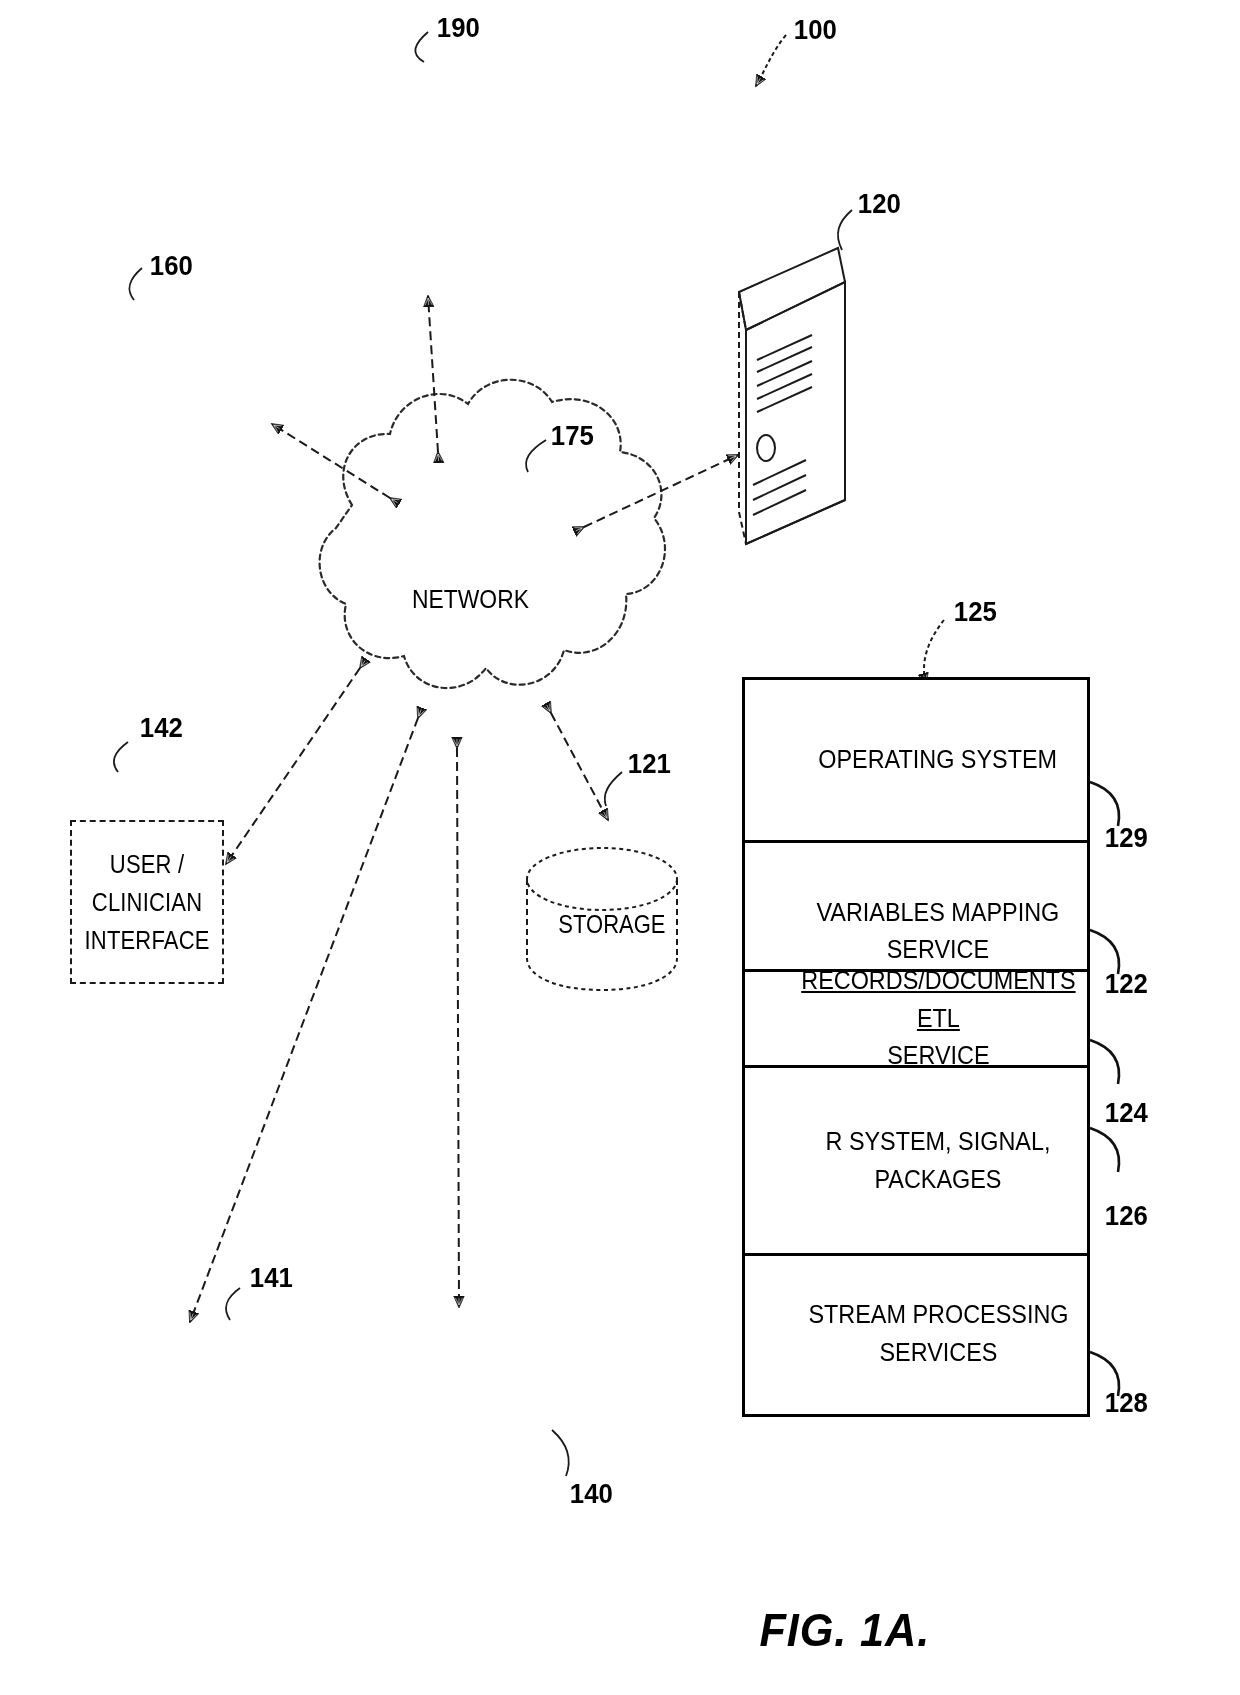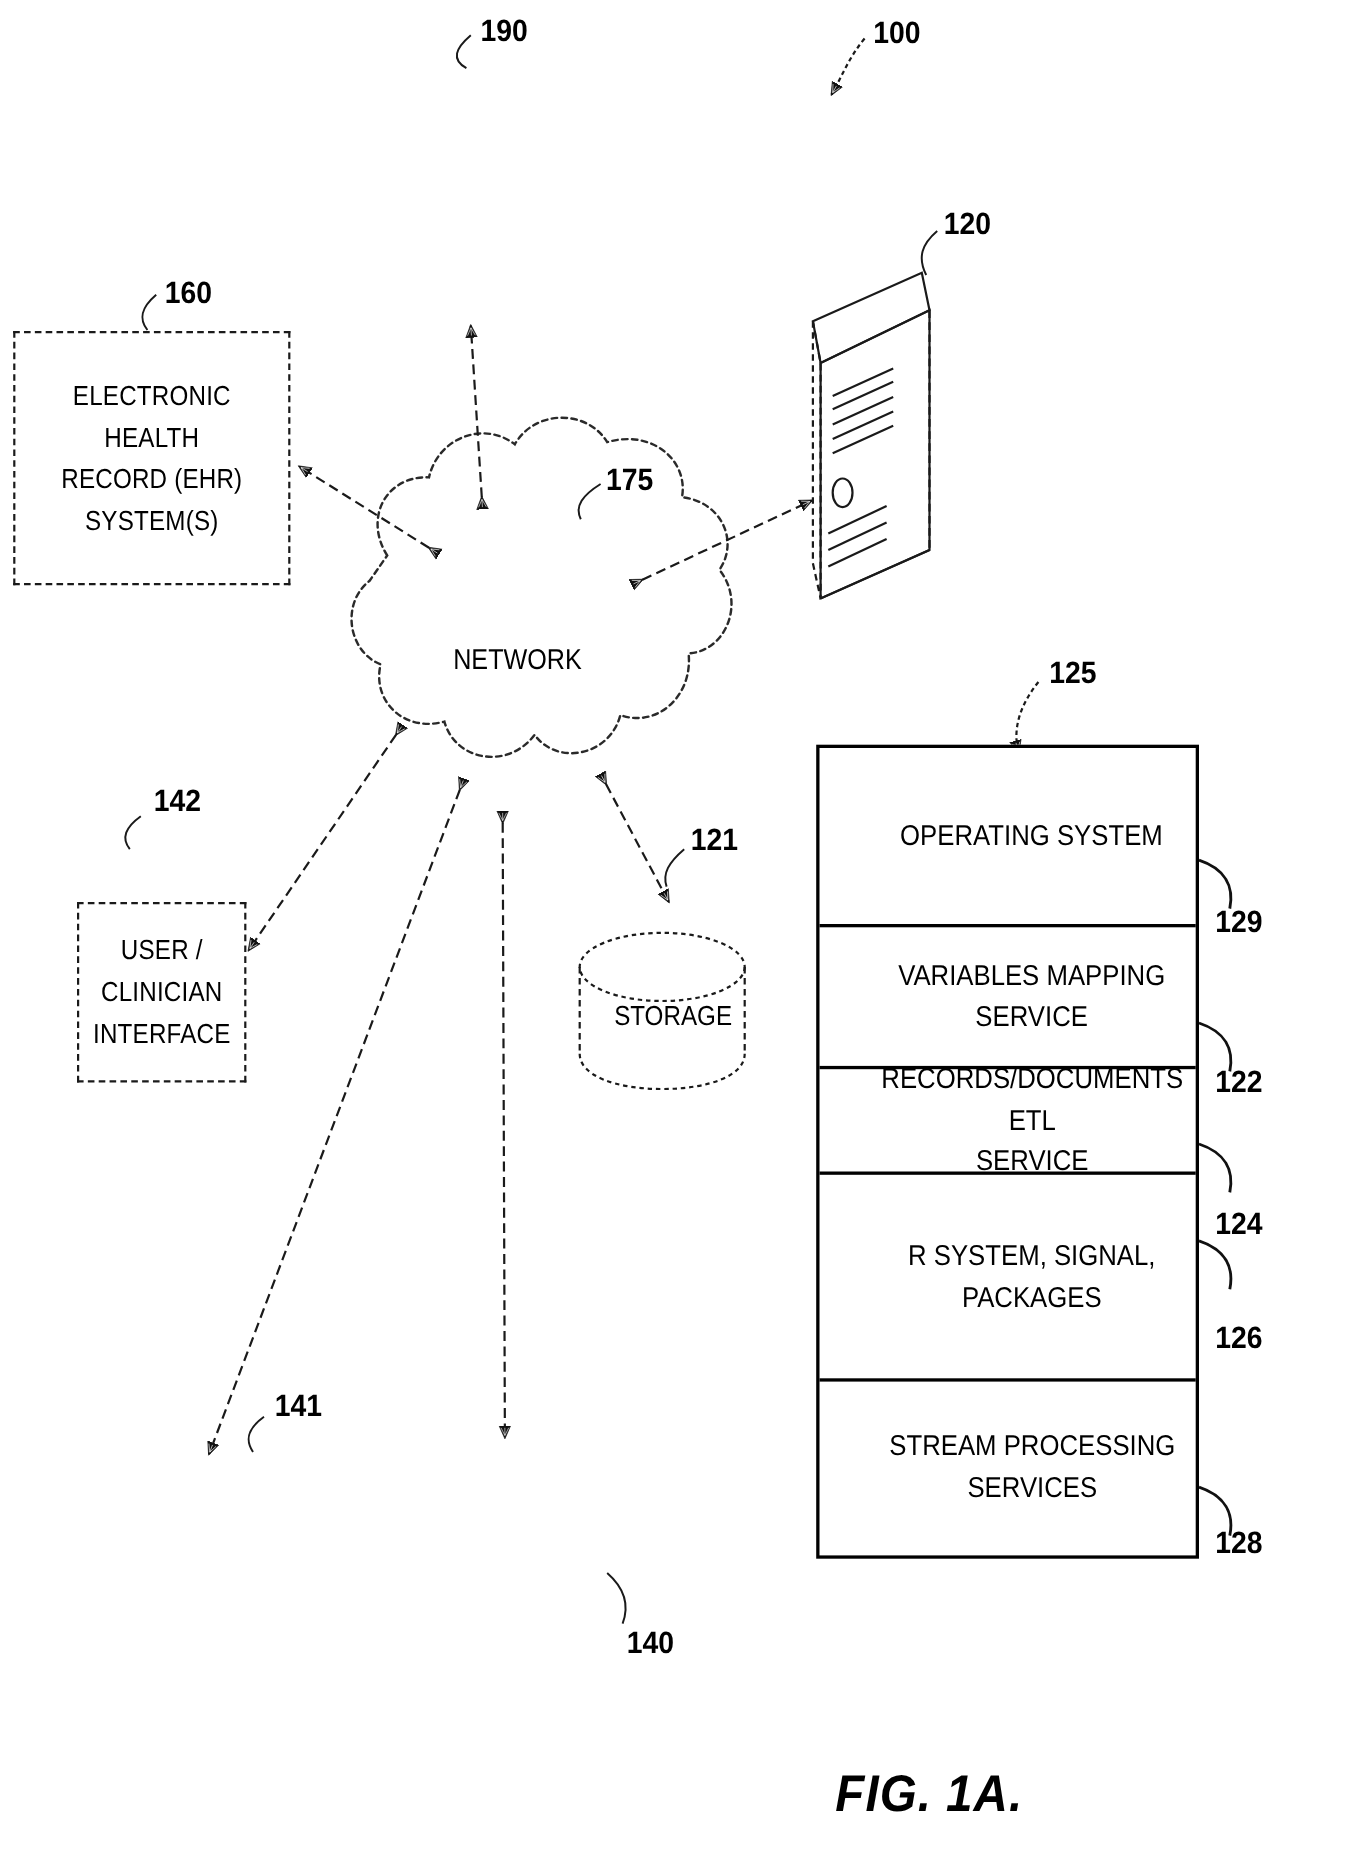--- a/index.html
+++ b/index.html
@@ -206,25 +206,20 @@
 
     <path d="M 1090,782 C 1114,790 1122,806 1118,826" fill="none" stroke="#111" stroke-width="2.6"></path>
     <path d="M 1090,930 C 1114,938 1122,954 1118,974" fill="none" stroke="#111" stroke-width="2.6"></path>
     <path d="M 1090,1040 C 1114,1048 1122,1064 1118,1084" fill="none" stroke="#111" stroke-width="2.6"></path>
     <path d="M 1090,1128 C 1114,1136 1122,1152 1118,1172" fill="none" stroke="#111" stroke-width="2.6"></path>
     <path d="M 1090,1352 C 1114,1360 1122,1376 1118,1396" fill="none" stroke="#111" stroke-width="2.6"></path>
   </svg>
 
   <span class="ref-num" style="left:435px; top:12px;">190</span>
 
-  <div class="node-box" style="left:12px; top:301px; width:252px; height:231px;">
-    <span class="node-label">ELECTRONIC HEALTH
-RECORD (EHR)
-SYSTEM(S)</span>
-  </div>
   <span class="ref-num" style="left:148px; top:250px;">160</span>
 
   <div class="node-box" style="left:70px; top:820px; width:154px; height:164px;">
     <span class="node-label">USER /
 CLINICIAN
 INTERFACE</span>
   </div>
   <span class="ref-num" style="left:138px; top:712px;">142</span>
 
   <span class="ref-num" style="left:248px; top:1262px;">141</span>
@@ -238,25 +233,25 @@
   <span class="ref-num" style="left:626px; top:748px;">121</span>
 
   <span class="ref-num" style="left:856px; top:188px;">120</span>
 
   <span class="ref-num" style="left:792px; top:14px;">100</span>
 
   <div class="stack" style="left:742px; top:677px; width:348px; height:740px;">
     <div class="stack-row" style="height:163px;">
       <span class="stack-text">OPERATING SYSTEM</span>
     </div>
-    <div class="stack-row" style="height:129px;">
+    <div class="stack-row" style="height:129px;align-items:flex-end;">
       <span class="stack-text">VARIABLES MAPPING
 SERVICE</span>
     </div>
-    <div class="stack-row" style="height:96px;">
+    <div class="stack-row" style="height:96px;text-decoration:underline;">
       <span class="stack-text">RECORDS/DOCUMENTS ETL
 SERVICE</span>
     </div>
     <div class="stack-row" style="height:188px;justify-content:center;">
       <span class="stack-text">R SYSTEM, SIGNAL,
 PACKAGES</span>
     </div>
     <div class="stack-row" style="height:156px;">
       <span class="stack-text">STREAM PROCESSING
 SERVICES</span>

